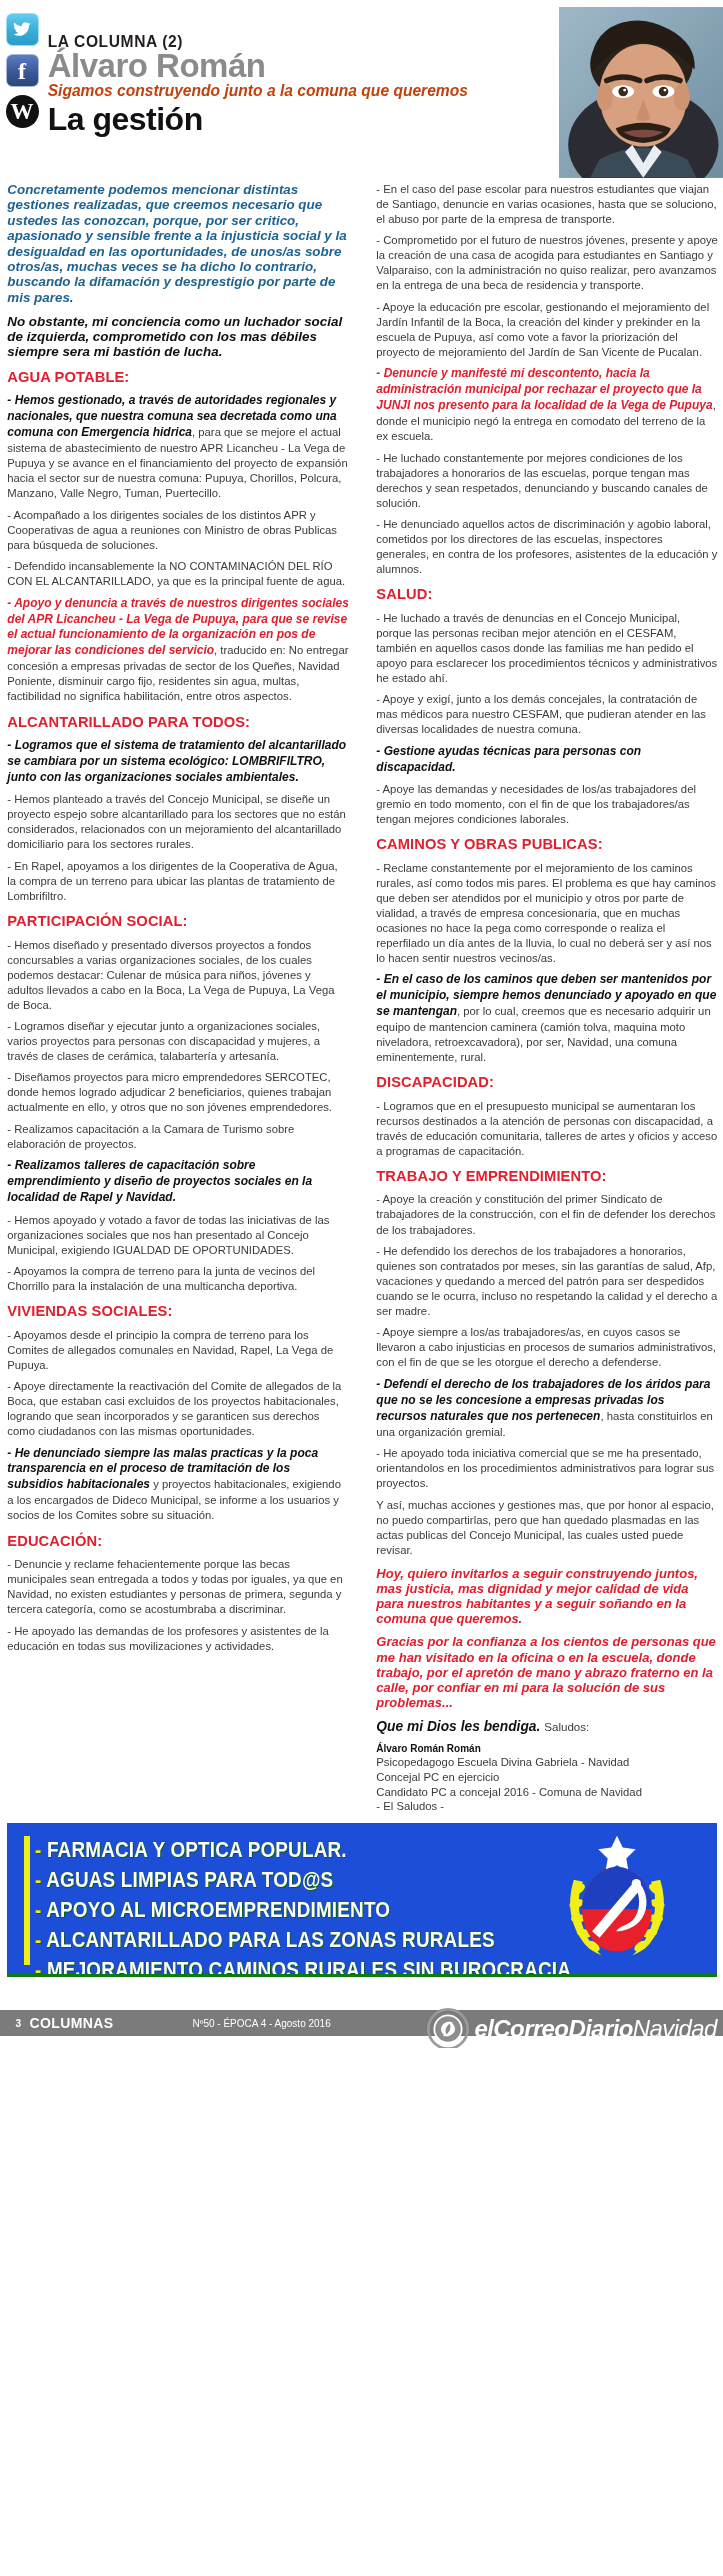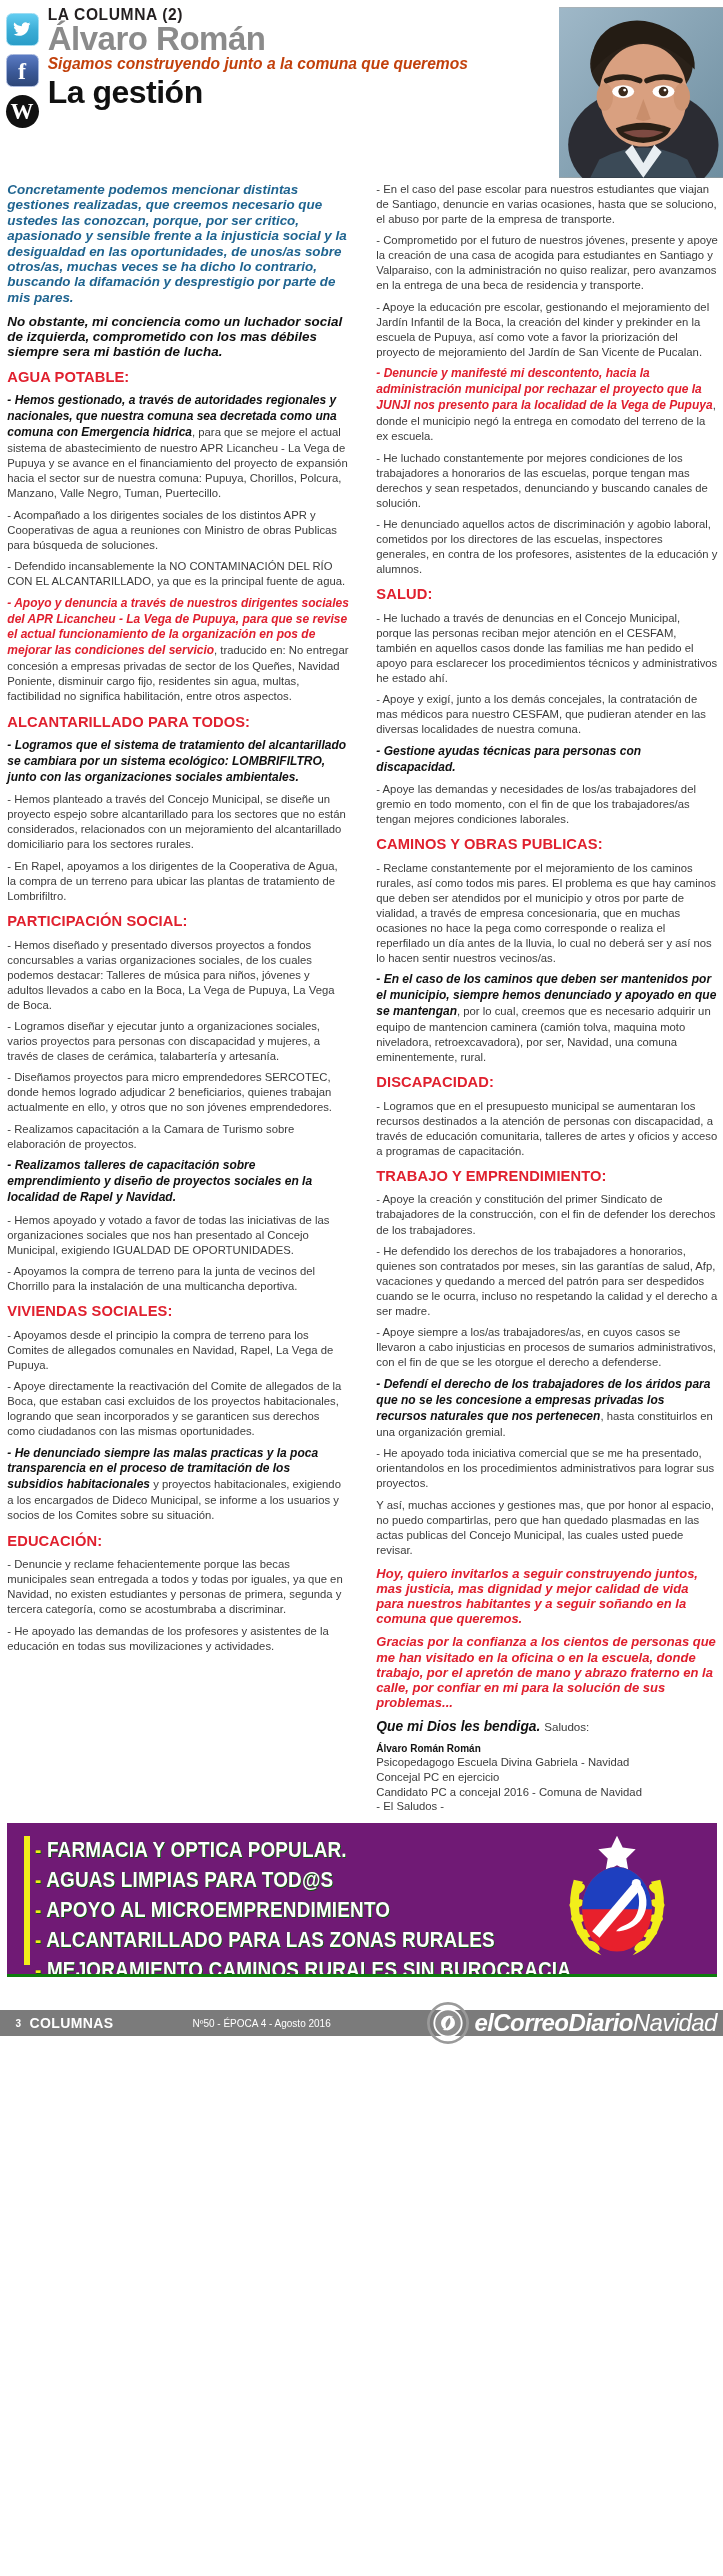--- a/index.html
+++ b/index.html
@@ -15,21 +15,21 @@
   .page { width:724px; position:relative; padding:0; }
 
   
   .masthead { display:flex; align-items:flex-start; padding:7.3px 0 0 0; }
   .social-rail { width:44px; padding-top:5.5px; flex:0 0 44px; display:flex; flex-direction:column; align-items:center; gap:8.3px; }
   .sicon { width:33px; height:33px; border-radius:6.4px; display:flex; align-items:center; justify-content:center; font-weight:bold; color:#fff; font-size:20px; line-height:1; }
   .sicon.tw { background:linear-gradient(180deg,#63cdf1 0%,#3badd6 52%,#2a9dc8 100%); border:0.9px solid #9fdcf2; }
   .sicon.fb { background:linear-gradient(180deg,#5b7bc3 0%,#3b5998 55%,#2e4778 100%); border:0.9px solid #a8b8dd; font-family:"Liberation Serif", serif; font-size:24px;}
   .sicon.wp { background:#111; border-radius:50%; font-family:"Liberation Serif", serif; font-size:23px; }
 
-  .head-text { flex:1 1 auto; padding-left:3.7px; padding-right:5.5px; }
+  .head-text { flex:1 1 auto; padding-left:3.7px; padding-right:5.5px;margin-top:27px; }
   .kicker { font-size:15.6px; font-weight:bold; letter-spacing:0.6px; color:#231f20; line-height:1.05; }
   .author-name { font-size:33px; font-weight:bold; color:#8b8b8b; line-height:.98; margin-top:-0.9px; letter-spacing:-0.5px; }
   .slogan { font-size:15.6px; font-weight:bold; font-style:italic; color:#c2410c; line-height:1.05; margin-top:0.9px; }
   .headline { font-size:32px; font-weight:bold; color:#111; line-height:1.02; margin-top:3.7px; letter-spacing:-0.5px; }
 
   .portrait { width:165px; flex:0 0 165px; height:171px; margin-left:3.7px; overflow:hidden; position:relative; background:#c9a58a; }
   .portrait svg { display:block; }
 
   
   .cols { display:flex; padding:3.7px 7.3px 0 7.3px; gap:27px; align-items:flex-start; }
@@ -47,40 +47,40 @@
   .emph-red { font-weight:bold; font-style:italic; color:#e0202e; font-size:12px; }
   .closing { font-size:13px; font-weight:bold; font-style:italic; color:#e0202e; line-height:1.16; margin:8.3px 0 8.3px 0; }
   .bless { font-size:13.8px; color:#111; line-height:1.2; margin:9.2px 0 7.3px 0; }
   .bless .bi { font-weight:bold; font-style:italic; }
   .bless .sal { font-size:11.6px; color:#3b3b3b; font-weight:normal; font-style:normal; }
   .signature { font-size:10px; font-weight:bold; color:#111; line-height:1.15; margin:5.5px 0 0.9px 0; }
   .sigline { font-size:11.3px; color:#3b3b3b; line-height:1.3; }
 
   
   .banner-wrap { padding:0 7.3px; margin-top:9.2px; }
-  .banner { background:#701a75; position:relative; height:154px; overflow:hidden; border-bottom:3.7px solid #0e7c0d; }
+  .banner { background:#1d4ed8; position:relative; height:154px; overflow:hidden; border-bottom:3.7px solid #0e7c0d; }
   .banner .accent { position:absolute; left:16.5px; top:13px; width:6.4px; height:129px; background:#f2ee1a; }
   .banner ul { list-style:none; margin:0; padding:12px 0 0 27.6px; }
   .banner li {
     color:#ffffff; font-weight:bold; font-size:22px; line-height:1.36;
     letter-spacing:0.2px; white-space:nowrap;
     transform:scaleX(.86); transform-origin:left center;
     text-shadow:0 0 0.9px #0b5c0a, 0.9px 0.9px 0 #0b5c0a;
   }
   .banner li .dash { color:#f2ee1a; }
   .emblem { position:absolute; right:31px; top:9.2px; width:138px; height:138px; }
 
   
   .footer { margin-top:20px; position:relative; height:51px; }
   .footbar { position:absolute; left:0; right:0; top:13px; height:26px; background:#7b7b7b; }
   .foot-inner { position:absolute; left:0; right:0; top:13px; height:26px; display:flex; align-items:center; color:#fff; }
   .pg-num { font-size:10px; font-weight:bold; padding-left:15.6px; }
   .pg-lbl { font-size:14px; font-weight:bold; padding-left:8.3px; letter-spacing:0.4px; }
   .issue { font-size:10px; padding-left:79px; white-space:nowrap; }
-  .brand { position:absolute; right:7.3px; top:5px; display:flex; align-items:center; }
+  .brand { position:absolute; right:7.3px; top:11px; display:flex; align-items:center; }
   .brand .logo { width:42px; height:42px; margin-right:5.5px; }
   .brand .wordmark { font-size:24px; color:#fff; font-weight:bold; font-style:italic; letter-spacing:-0.6px; line-height:40px; }
   .brand .wordmark .lite { font-weight:normal; }
 </style>
 </head>
 <body>
 
 <div class="page">
 
   <div class="masthead">
@@ -143,21 +143,21 @@
           <div class="sec-head">AGUA POTABLE:</div>
           <p class="body"><span class="emph">- Hemos gestionado, a través de autoridades regionales y nacionales, que nuestra comuna sea decretada como una comuna con Emergencia hidrica</span><span>, para que se mejore el actual sistema de abastecimiento de nuestro APR Licancheu - La Vega de Pupuya y se avance en el financiamiento del proyecto de expansión hacia el sector sur de nuestra comuna: Pupuya, Chorillos, Polcura, Manzano, Valle Negro, Tuman, Puertecillo.</span></p>
           <p class="body"><span>- Acompañado a los dirigentes sociales de los distintos APR y Cooperativas de agua a reuniones con Ministro de obras Publicas para búsqueda de soluciones.</span></p>
           <p class="body"><span>- Defendido incansablemente la NO CONTAMINACIÓN DEL RÍO CON EL ALCANTARILLADO, ya que es la principal fuente de agua.</span></p>
           <p class="body"><span class="emph-red">- Apoyo y denuncia a través de nuestros dirigentes sociales del APR Licancheu - La Vega de Pupuya, para que se revise el actual funcionamiento de la organización en pos de mejorar las condiciones del servicio</span><span>, traducido en: No entregar concesión a empresas privadas de sector de los Queñes, Navidad Poniente, disminuir cargo fijo, residentes sin agua, multas, factibilidad no significa habilitación, entre otros aspectos.</span></p>
           <div class="sec-head">ALCANTARILLADO PARA TODOS:</div>
           <p class="body"><span class="emph">- Logramos que el sistema de tratamiento del alcantarillado se cambiara por un sistema ecológico: LOMBRIFILTRO, junto con las organizaciones sociales ambientales.</span></p>
           <p class="body"><span>- Hemos planteado a través del Concejo Municipal, se diseñe un proyecto espejo sobre alcantarillado para los sectores que no están considerados, relacionados con un mejoramiento del alcantarillado domiciliario para los sectores rurales.</span></p>
           <p class="body"><span>- En Rapel, apoyamos a los dirigentes de la Cooperativa de Agua, la compra de un terreno para ubicar las plantas de tratamiento de Lombrifiltro.</span></p>
           <div class="sec-head">PARTICIPACIÓN SOCIAL:</div>
-          <p class="body"><span>- Hemos diseñado y presentado diversos proyectos a fondos concursables a varias organizaciones sociales, de los cuales podemos destacar: Talleres de música para niños, jóvenes y adultos llevados a cabo en la Boca, La Vega de Pupuya, La Vega de Boca.</span></p>
+          <p class="body"><span>- Hemos diseñado y presentado diversos proyectos a fondos concursables a varias organizaciones sociales, de los cuales podemos destacar: Culenar de música para niños, jóvenes y adultos llevados a cabo en la Boca, La Vega de Pupuya, La Vega de Boca.</span></p>
           <p class="body"><span>- Logramos diseñar y ejecutar junto a organizaciones sociales, varios proyectos para personas con discapacidad y mujeres, a través de clases de cerámica, talabartería y artesanía.</span></p>
           <p class="body"><span>- Diseñamos proyectos para micro emprendedores SERCOTEC, donde hemos logrado adjudicar 2 beneficiarios, quienes trabajan actualmente en ello, y otros que no son jóvenes emprendedores.</span></p>
           <p class="body"><span>- Realizamos capacitación a la Camara de Turismo sobre elaboración de proyectos.</span></p>
           <p class="body"><span class="emph">- Realizamos talleres de capacitación sobre emprendimiento y diseño de proyectos sociales en la localidad de Rapel y Navidad.</span></p>
           <p class="body"><span>- Hemos apoyado y votado a favor de todas las iniciativas de las organizaciones sociales que nos han presentado al Concejo Municipal, exigiendo IGUALDAD DE OPORTUNIDADES.</span></p>
           <p class="body"><span>- Apoyamos la compra de terreno para la junta de vecinos del Chorrillo para la instalación de una multicancha deportiva.</span></p>
           <div class="sec-head">VIVIENDAS SOCIALES:</div>
           <p class="body"><span>- Apoyamos desde el principio la compra de terreno para los Comites de allegados comunales en Navidad, Rapel, La Vega de Pupuya.</span></p>
           <p class="body"><span>- Apoye directamente la reactivación del Comite de allegados de la Boca, que estaban casi excluidos de los proyectos habitacionales, logrando que sean incorporados y se garanticen sus derechos como ciudadanos con las mismas oportunidades.</span></p>
           <p class="body"><span class="emph">- He denunciado siempre las malas practicas y la poca transparencia en el proceso de tramitación de los subsidios habitacionales</span><span> y proyectos habitacionales, exigiendo a los encargados de Dideco Municipal, se informe a los usuarios y socios de los Comites sobre su situación.</span></p>

